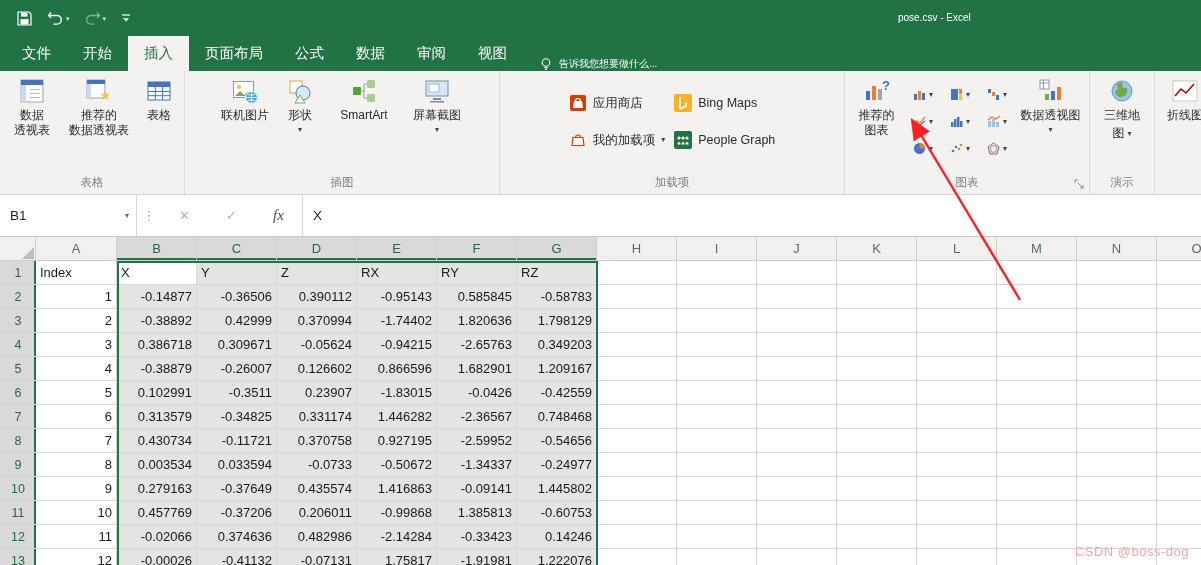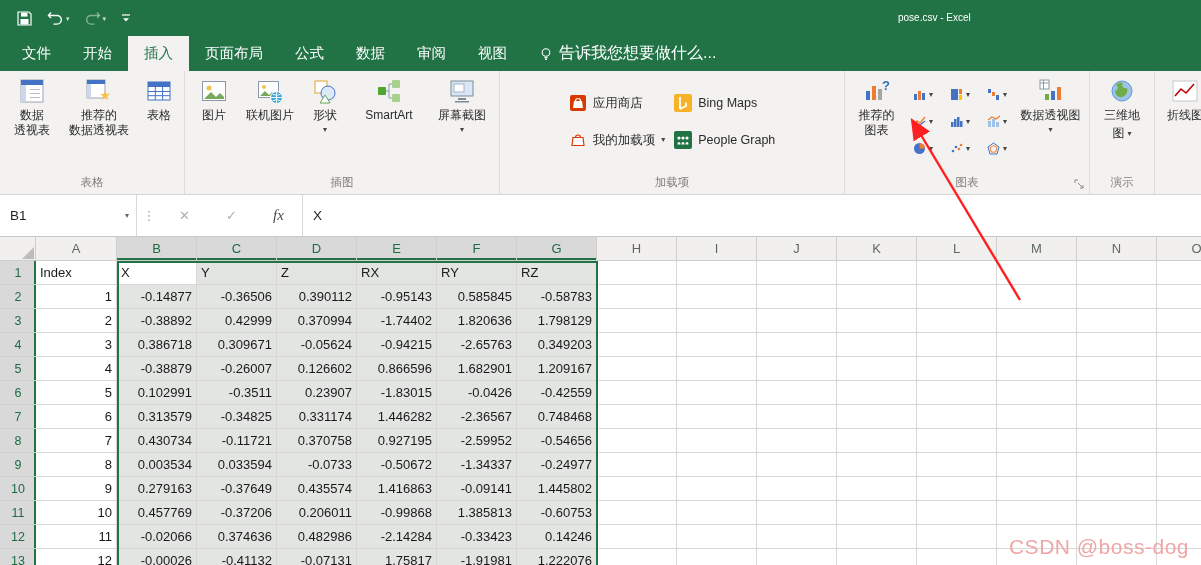--- a/index.html
+++ b/index.html
@@ -10,21 +10,21 @@
   .titlebar{height:36px;background:#217346;display:flex;align-items:center;position:relative;color:#fff;}
   .qat{display:flex;align-items:center;gap:14px;margin-left:16px;}
   .qbtn{display:flex;align-items:center;gap:2px;}
   .ddw{font-size:7px;color:#cfe3d8;line-height:1;}
   .wintitle{position:absolute;left:898px;top:0;height:36px;line-height:36px;font-size:10px;color:#fff;}
 
   
   .tabbar{height:35px;background:#217346;display:flex;align-items:flex-end;padding-left:6px;}
   .tab{height:35px;line-height:35px;padding:0 16px;font-size:14.5px;color:#fff;white-space:nowrap;}
   .tab.active{background:#f3f2f1;color:#217346;}
-  .tellme{display:flex;align-items:center;gap:6px;margin-left:16px;height:35px;color:#fff;font-size:16px;white-space:nowrap;}
+  .tellme{display:flex;align-items:flex-end;gap:6px;margin-left:16px;height:35px;color:#fff;font-size:10px;white-space:nowrap;}
 
   
   .ribbon{height:124px;background:#f3f2f1;border-bottom:1px solid #d5d3d1;display:flex;overflow:hidden;}
   .group{border-right:1px solid #dddbd9;display:flex;flex-direction:column;position:relative;flex:none;}
   .gc{flex:1;display:flex;justify-content:center;padding:2px 3px 0;}
   .glabel{height:20px;font-size:11.5px;color:#7f7d7b;text-align:center;line-height:16px;}
   .bigbtn{display:flex;flex-direction:column;align-items:center;padding-top:4px;gap:3px;font-size:12px;color:#2b2b2b;line-height:1.25;text-align:center;}
   .lbl{white-space:pre-line;}
   .dd{font-size:8px;color:#444;line-height:1;}
   .l2{display:flex;align-items:center;gap:3px;}
@@ -55,21 +55,21 @@
   .colh.colA,.cell.colA{width:81px;}
   .rowh{width:36px;height:24px;flex:none;background:#d9d9d9;box-shadow:inset -2px 0 0 #217346;border-bottom:1px solid #cfcecd;display:flex;align-items:center;justify-content:center;font-size:12.5px;color:#1f6b42;}
   .cell{width:80px;height:24px;flex:none;border-right:1px solid #d8d7d6;border-bottom:1px solid #d8d7d6;display:flex;align-items:center;font-size:13px;color:#191919;padding:0 4px;background:#fff;overflow:hidden;white-space:nowrap;}
   .cell.num{justify-content:flex-end;}
   .cell.sel{background:#e3e5e3;}
   .cell.active{background:#fff;}
   .selout{position:absolute;left:117px;top:24px;width:481px;height:calc(100% - 24px);border:2px solid #217346;border-bottom:none;pointer-events:none;}
 
   
   .annot{position:absolute;left:0;top:0;pointer-events:none;z-index:60;}
-  .watermark{position:absolute;right:12px;bottom:6px;font-size:21px;color:#efa6a6;z-index:55;letter-spacing:.5px;}
+  .watermark{position:absolute;right:12px;bottom:6px;font-size:13px;color:#efa6a6;z-index:55;letter-spacing:.5px;}
   svg{display:block;}
   .bicon svg,.mico svg{display:block;}
 </style>
 </head>
 <body>
 
 <div class="app">
 
   <div class="titlebar">
     <div class="qat">
@@ -169,30 +169,20 @@
               </svg>
             </span>
           <span class="lbl">表格</span>
         </div>
       </div>
       <div class="glabel">表格</div>
     </div>
 
     <div class="group" style="width:315px">
       <div class="gc" style="gap:4px">
-        <div class="bigbtn" style="width:46px">
-          <span class="bicon">
-              <svg width="28" height="28" viewBox="0 0 28 28">
-                <rect x="2.5" y="4.5" width="23" height="19" fill="#fdfdfd" stroke="#8b9aa7"></rect>
-                <circle cx="9" cy="11" r="2.5" fill="#f2c24e"></circle>
-                <path d="M4 22l7-7 5 5 4-4 4 4v2H4z" fill="#76a95c"></path>
-              </svg>
-            </span>
-          <span class="lbl">图片</span>
-        </div>
         <div class="bigbtn" style="width:58px">
           <span class="bicon">
               <svg width="28" height="28" viewBox="0 0 28 28">
                 <rect x="2.5" y="4.5" width="20" height="16" fill="#fff" stroke="#8b9aa7"></rect>
                 <circle cx="8" cy="10" r="2" fill="#f2c24e"></circle>
                 <path d="M4 19l5-5 4 4 3-3 3 3v1H4z" fill="#76a95c"></path>
                 <circle cx="20.5" cy="20.5" r="6" fill="#3ea6db" stroke="#fff"></circle>
                 <path d="M14.5 20.5h12M20.5 14.5v12M16.5 17.2a8 8 0 0 0 8 0M16.5 23.8a8 8 0 0 1 8 0" stroke="#fff" fill="none" stroke-width="0.9"></path>
               </svg>
             </span>

